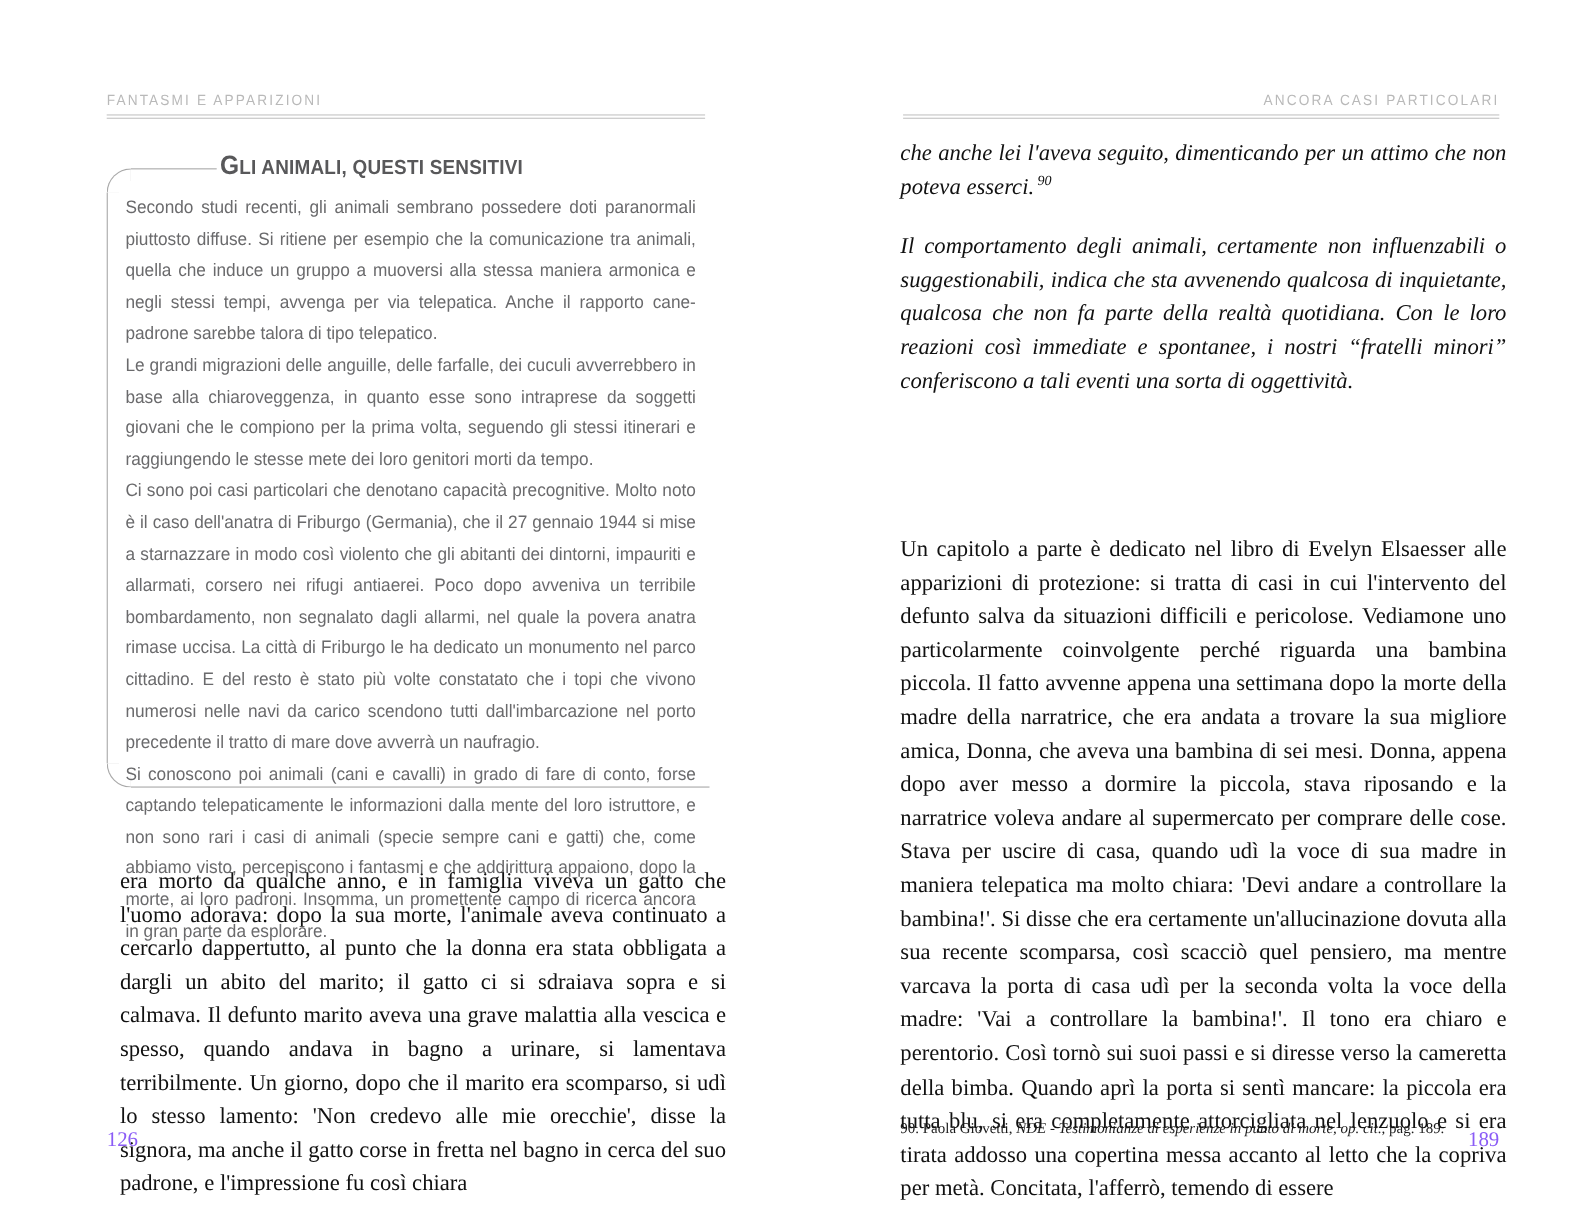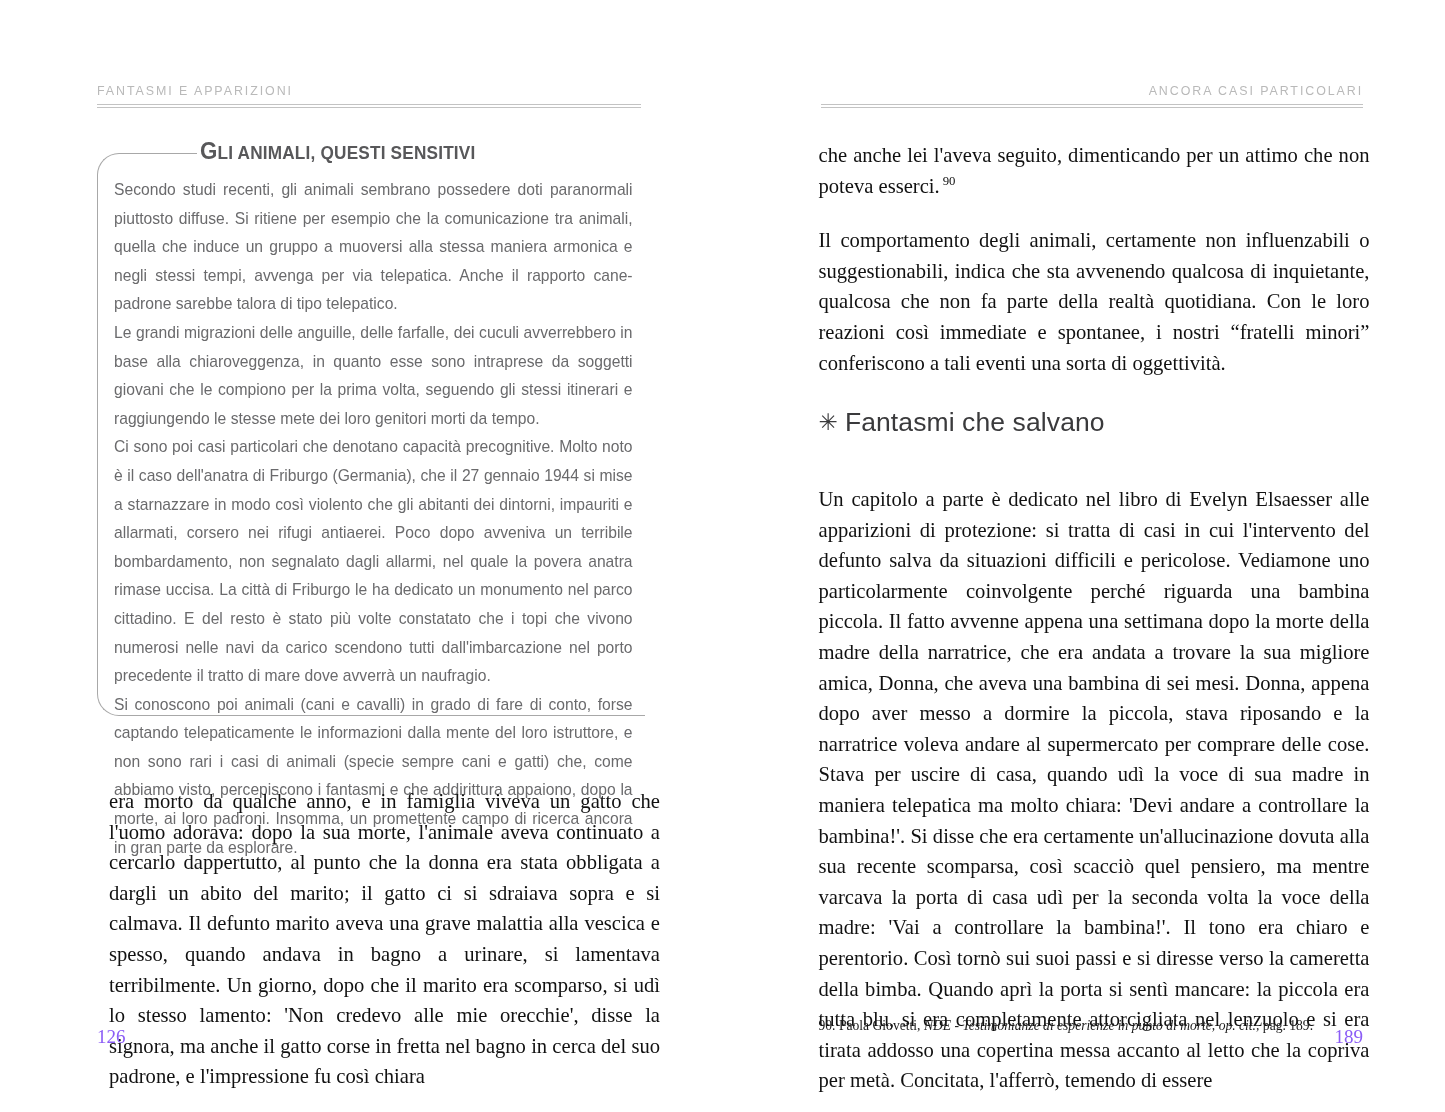--- a/index.html
+++ b/index.html
@@ -267,28 +267,25 @@
     </div>
 
     <div class="folio">126</div>
   </div>
 
   <div class="page page-right">
 
     <div class="running-head">ANCORA CASI PARTICOLARI</div>
     <div class="head-rule"></div>
 
-    <div class="body-col body-col-top" style="top:140px; width:551px;">
+    <div class="body-col body-col-top" style="top:124px; width:551px;font-style:italic;">
       <p><span>che anche lei l'aveva seguito, dimenticando per un attimo che non poteva esserci.</span><sup class="fn">90</sup></p>
       <p>Il comportamento degli animali, certamente non influenzabili o suggestionabili, indica che sta avvenendo qualcosa di inquietante, qualcosa che non fa parte della realtà quotidiana. Con le loro reazioni così immediate e spontanee, i nostri “fratelli minori” conferiscono a tali eventi una sorta di oggettività.</p>
     </div>
 
-    <div class="section-heading">
-      <span class="starmark">✳</span><span>Fantasmi che salvano</span>
-    </div>
 
     <div class="body-col body-col-main" style="top:484px; width:551px;">
       <p>Un capitolo a parte è dedicato nel libro di Evelyn Elsaesser alle apparizioni di protezione: si tratta di casi in cui l'intervento del defunto salva da situazioni difficili e pericolose. Vediamone uno particolarmente coinvolgente perché riguarda una bambina piccola. Il fatto avvenne appena una settimana dopo la morte della madre della narratrice, che era andata a trovare la sua migliore amica, Donna, che aveva una bambina di sei mesi. Donna, appena dopo aver messo a dormire la piccola, stava riposando e la narratrice voleva andare al supermercato per comprare delle cose. Stava per uscire di casa, quando udì la voce di sua madre in maniera telepatica ma molto chiara: 'Devi andare a controllare la bambina!'. Si disse che era certamente un'allucinazione dovuta alla sua recente scomparsa, così scacciò quel pensiero, ma mentre varcava la porta di casa udì per la seconda volta la voce della madre: 'Vai a controllare la bambina!'. Il tono era chiaro e perentorio. Così tornò sui suoi passi e si diresse verso la cameretta della bimba. Quando aprì la porta si sentì mancare: la piccola era tutta blu, si era completamente attorcigliata nel lenzuolo e si era tirata addosso una copertina messa accanto al letto che la copriva per metà. Concitata, l'afferrò, temendo di essere</p>
     </div>
 
     <div class="footnote">
       <span>90.</span>
       <span>Paola Giovetti,</span>
       <i>NDE - Testimonianze di esperienze in punto di morte, op. cit.,</i>
       <span>pag. 189.</span>

